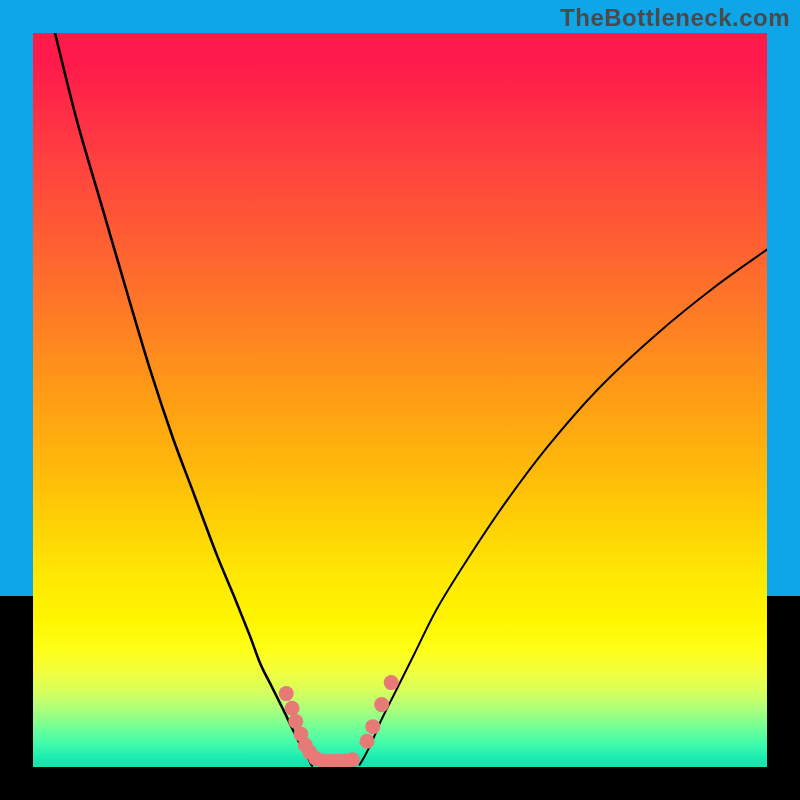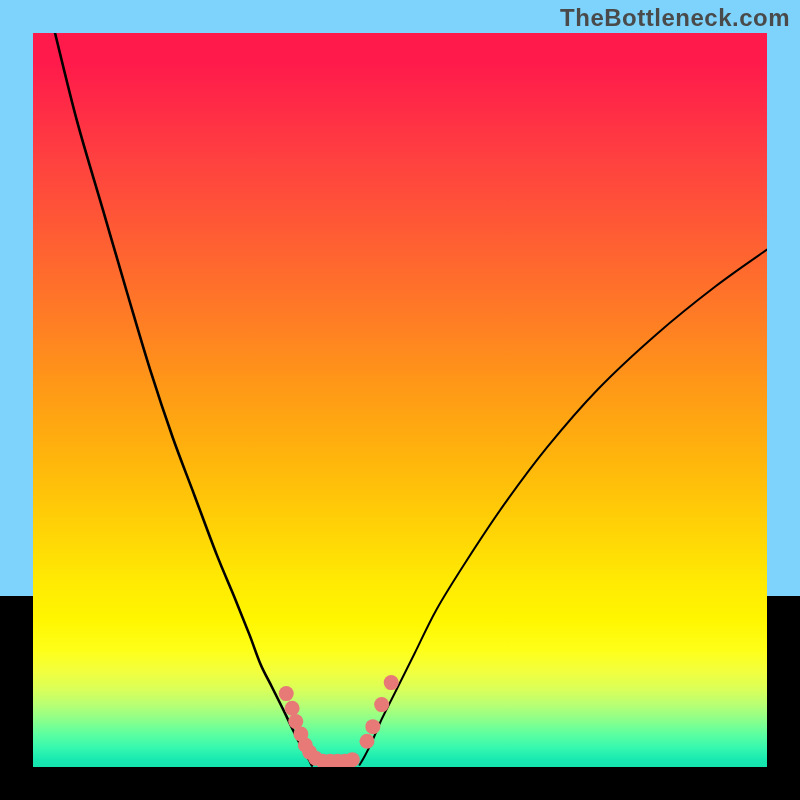--- a/index.html
+++ b/index.html
@@ -8,21 +8,21 @@
     width: 800px;
     height: 800px;
     background: #000;
     overflow: hidden;
     font-family: Arial, Helvetica, sans-serif;
   }
   .frame {
     position: relative;
     width: 800px;
     height: 596px;
-    background: #7dd3fc;
+    background: #0ea5e9;
   }
   .watermark {
     position: absolute;
     top: 4px;
     right: 10px;
     color: #4a4a4a;
     font-size: 24px;
     font-weight: 600;
     letter-spacing: 0.5px;
     z-index: 10;

